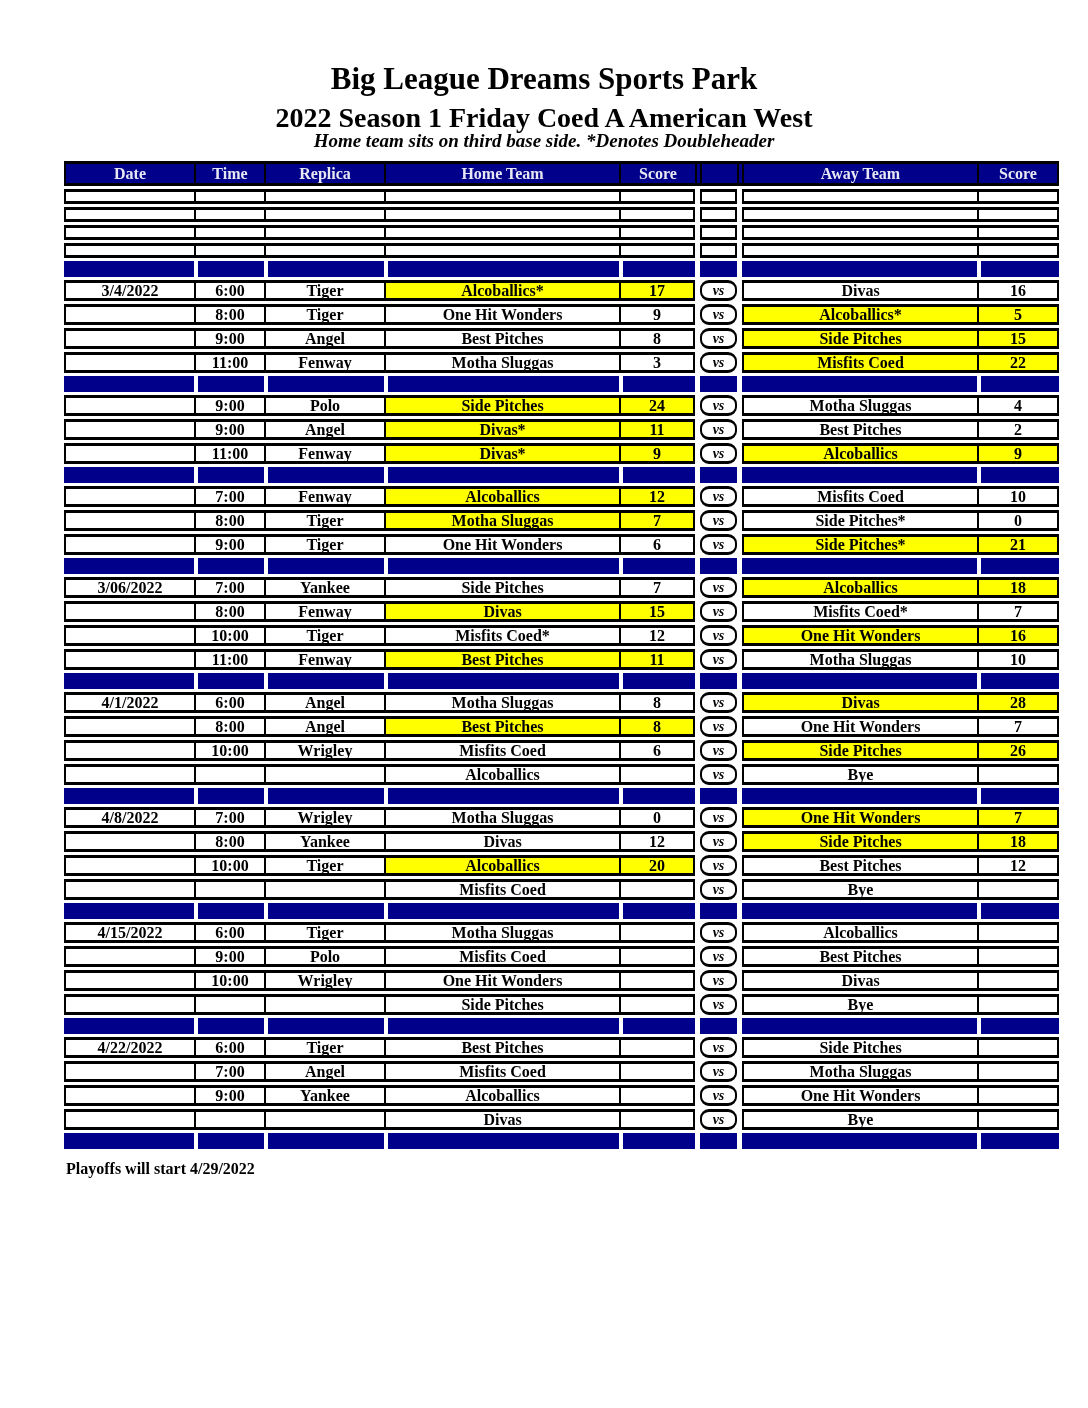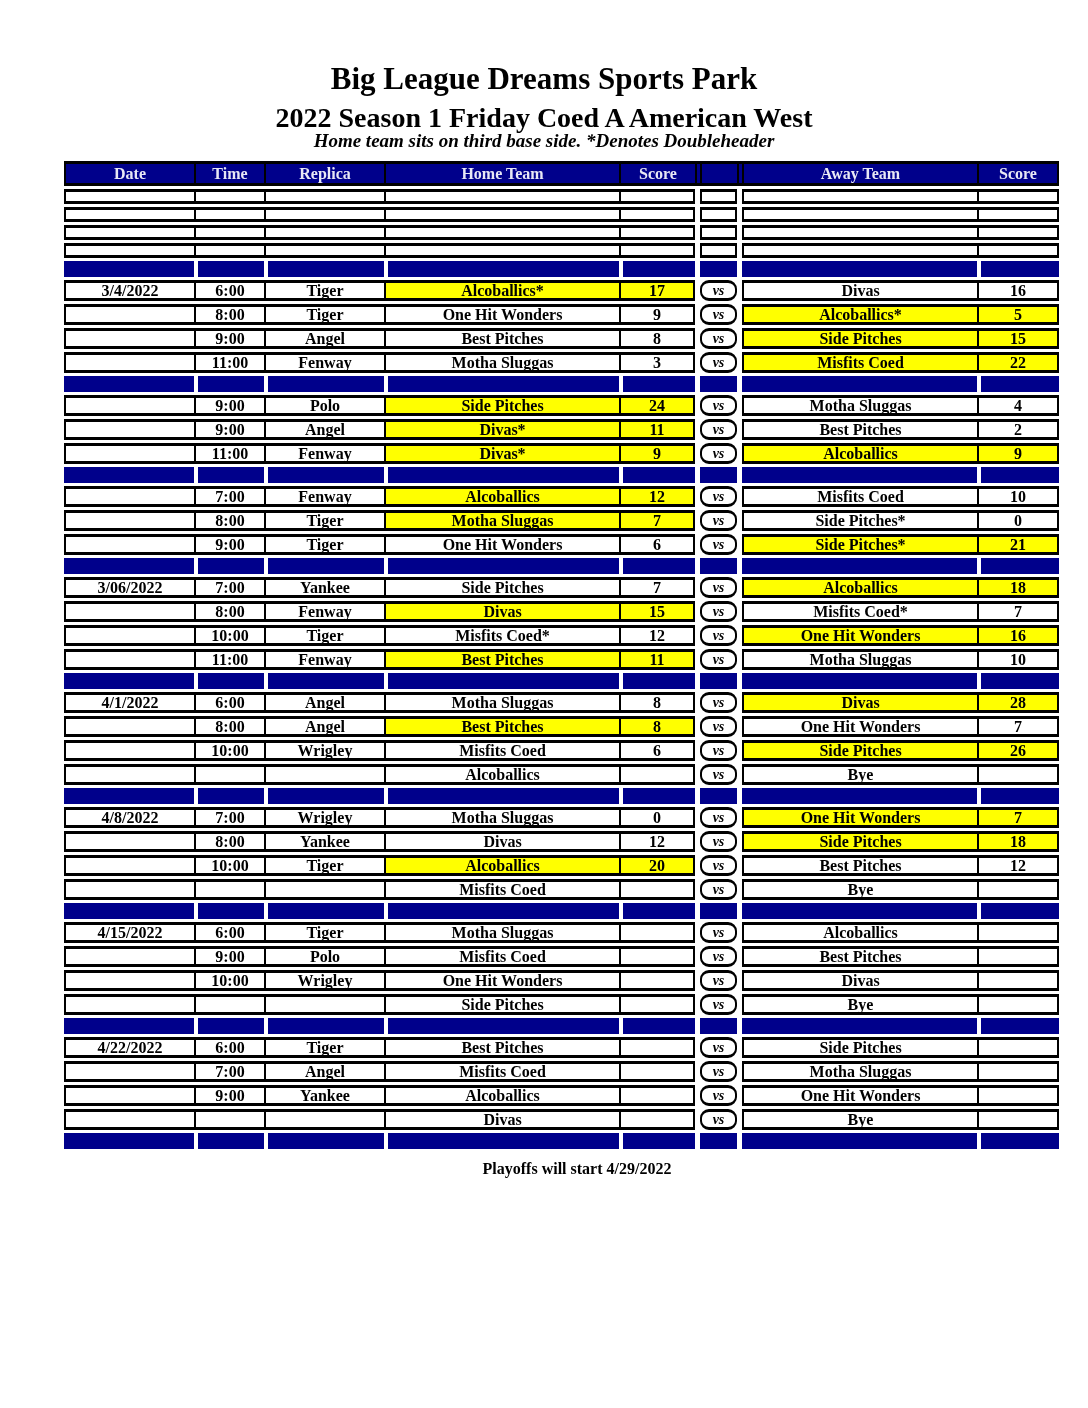--- a/index.html
+++ b/index.html
@@ -43,21 +43,21 @@
   .c.rb{border-right:2px solid var(--grid);}
   .c.vs{font-size:14px;font-style:italic;border-radius:9px;}
   .c.hl{background:var(--yellow);}
   .gap{background:transparent;border:none;}
   
   .sep{background:var(--navy);border:none;height:16px;border-left:4px solid #ffffff;}
   .sep.first,.sep.ng{border-left:none;}
   .sep-gap{background:#ffffff;border:none;}
 
   .footer{
-    margin:8px 0 0 66px;font-size:16px;font-weight:bold;text-align:center;
+    margin:8px 0 0 66px;font-size:16px;font-weight:bold;text-align:left;
   }
 </style>
 </head>
 <body>
 
 <div class="page">
 
   <div class="doc-header">
     <div class="title">Big League Dreams Sports Park</div>
     <div class="subtitle">2022 Season 1 Friday Coed A American West</div>

